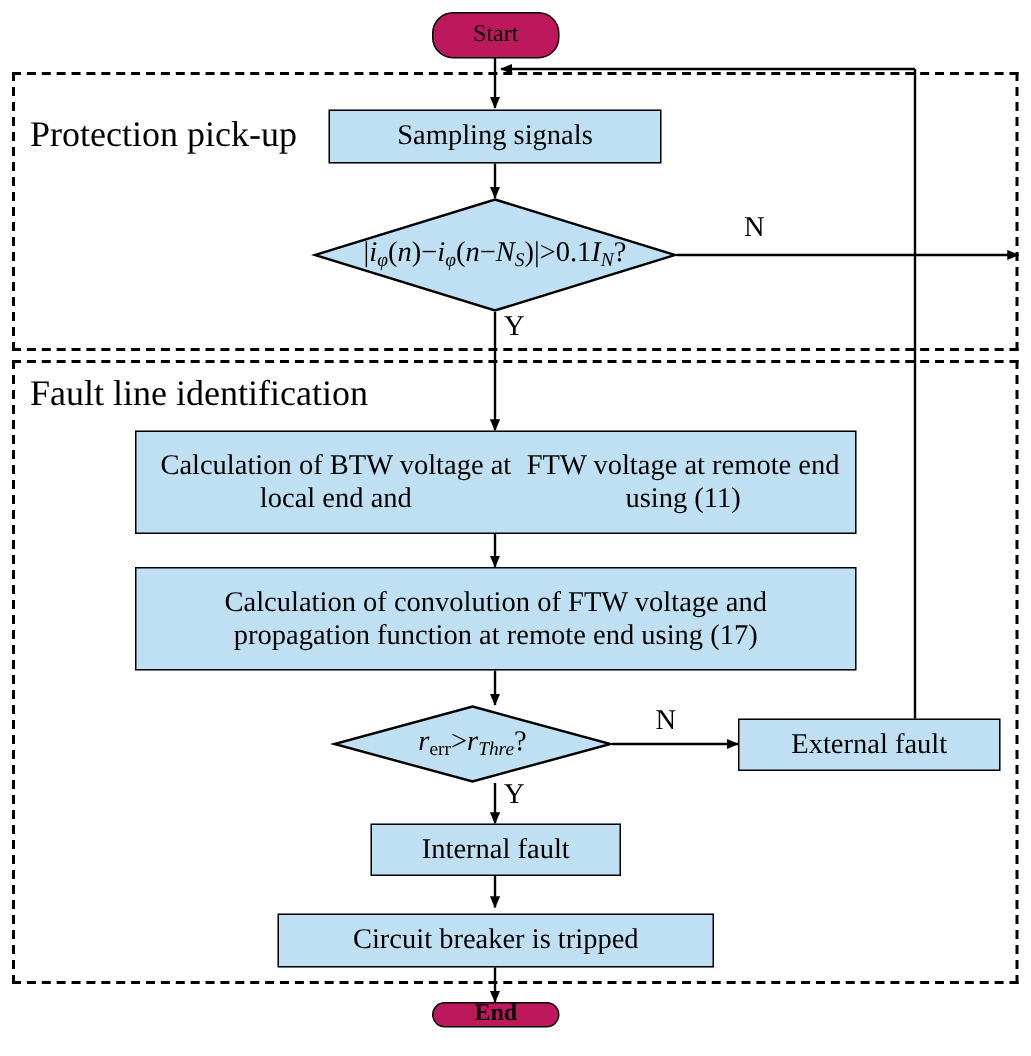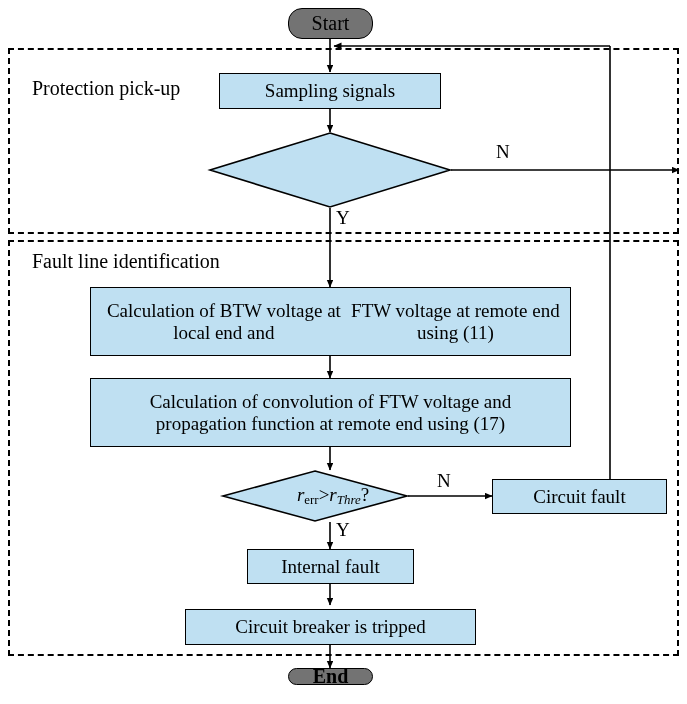--- a/index.html
+++ b/index.html
@@ -24,36 +24,35 @@
   .node {
     position: absolute;
     box-sizing: border-box;
     display: flex;
     align-items: center;
     justify-content: center;
     text-align: center;
     line-height: 1.15;
   }
   .terminal {
-    background: #737373;
+    background: #be185d;
     border: 1.5px solid #000000;
     border-radius: 14px;
-    font-size: 20px;
+    font-size: 16px;
   }
   .process {
     background: #bfe0f2;
     border: 1.5px solid #000000;
     font-size: 19px;
     padding: 2px 8px;
   }
   .section-label {
     position: absolute;
-    font-size: 20px;
+    font-size: 24px;
     white-space: nowrap;
-    margin-left: 12px;
   }
   .dashed-box {
     position: absolute;
     border: 2px dashed #000000;
     box-sizing: border-box;
   }
   .decision-label {
     position: absolute;
     font-size: 19px;
     white-space: nowrap;
@@ -121,44 +120,47 @@
       <line x1="408" y1="496" x2="492" y2="496" marker-end="url(#arrow)"></line>
 
       <line x1="610" y1="480" x2="610" y2="46"></line>
       <line x1="610" y1="46" x2="334" y2="46" marker-end="url(#arrow)"></line>
     </g>
   </svg>
 
   <svg class="diamond" style="left:209px; top:132px; width:242px; height:76px;" viewBox="0 0 242 76">
     <polygon points="121,1 241,38 121,75 1,38" fill="#bfe0f2" stroke="#000000" stroke-width="1.6"></polygon>
   </svg>
+  <div class="decision-label" style="left:209px; top:158px; width:242px;">
+    <span>|<span class="ital">i</span><sub class="ital">φ</sub>(<span class="ital">n</span>)−<span class="ital">i</span><sub class="ital">φ</sub>(<span class="ital">n</span>−<span class="ital">N<sub>S</sub></span>)|&gt;0.1<span class="ital">I<sub>N</sub></span>?</span>
+  </div>
 
   <svg class="diamond" style="left:222px; top:470px; width:186px; height:52px;" viewBox="0 0 186 52">
     <polygon points="93,1 185,26 93,51 1,26" fill="#bfe0f2" stroke="#000000" stroke-width="1.6"></polygon>
   </svg>
-  <div class="decision-label" style="left:240px; top:484px; width:186px;">
+  <div class="decision-label" style="left:222px; top:484px; width:186px;">
     <span><span class="ital">r</span><sub>err</sub>&gt;<span class="ital">r</span><sub class="ital">Thre</sub>?</span>
   </div>
 
   <div class="node terminal" style="left:288px; top:8px; width:85px; height:31px;">Start</div>
   <div class="node terminal" style="left:288px; top:668px; width:85px; height:17px;font-weight:bold;">End</div>
 
   <div class="node process" style="left:219px; top:73px; width:222px; height:36px;">Sampling signals</div>
 
   <div class="node process" style="left:90px; top:287px; width:481px; height:69px; flex-direction:row;">
     <span>Calculation of BTW voltage at local end and</span>
     <span>FTW voltage at remote end using (11)</span>
   </div>
 
   <div class="node process" style="left:90px; top:378px; width:481px; height:69px; flex-direction:column;text-align:right;">
     <span>Calculation of convolution of FTW voltage and</span>
     <span>propagation function at remote end using (17)</span>
   </div>
 
-  <div class="node process" style="left:492px; top:479px; width:175px; height:35px;">Circuit fault</div>
+  <div class="node process" style="left:492px; top:479px; width:175px; height:35px;">External fault</div>
 
   <div class="node process" style="left:185px; top:609px; width:291px; height:36px;">Circuit breaker is tripped</div>
 
   <div class="node process" style="left:247px; top:549px; width:167px; height:35px;">Internal fault</div>
 
   <div class="branch-label" style="left:496px; top:141px;">N</div>
   <div class="branch-label" style="left:336px; top:207px;">Y</div>
   <div class="branch-label" style="left:437px; top:470px;">N</div>
   <div class="branch-label" style="left:336px; top:519px;">Y</div>
 

